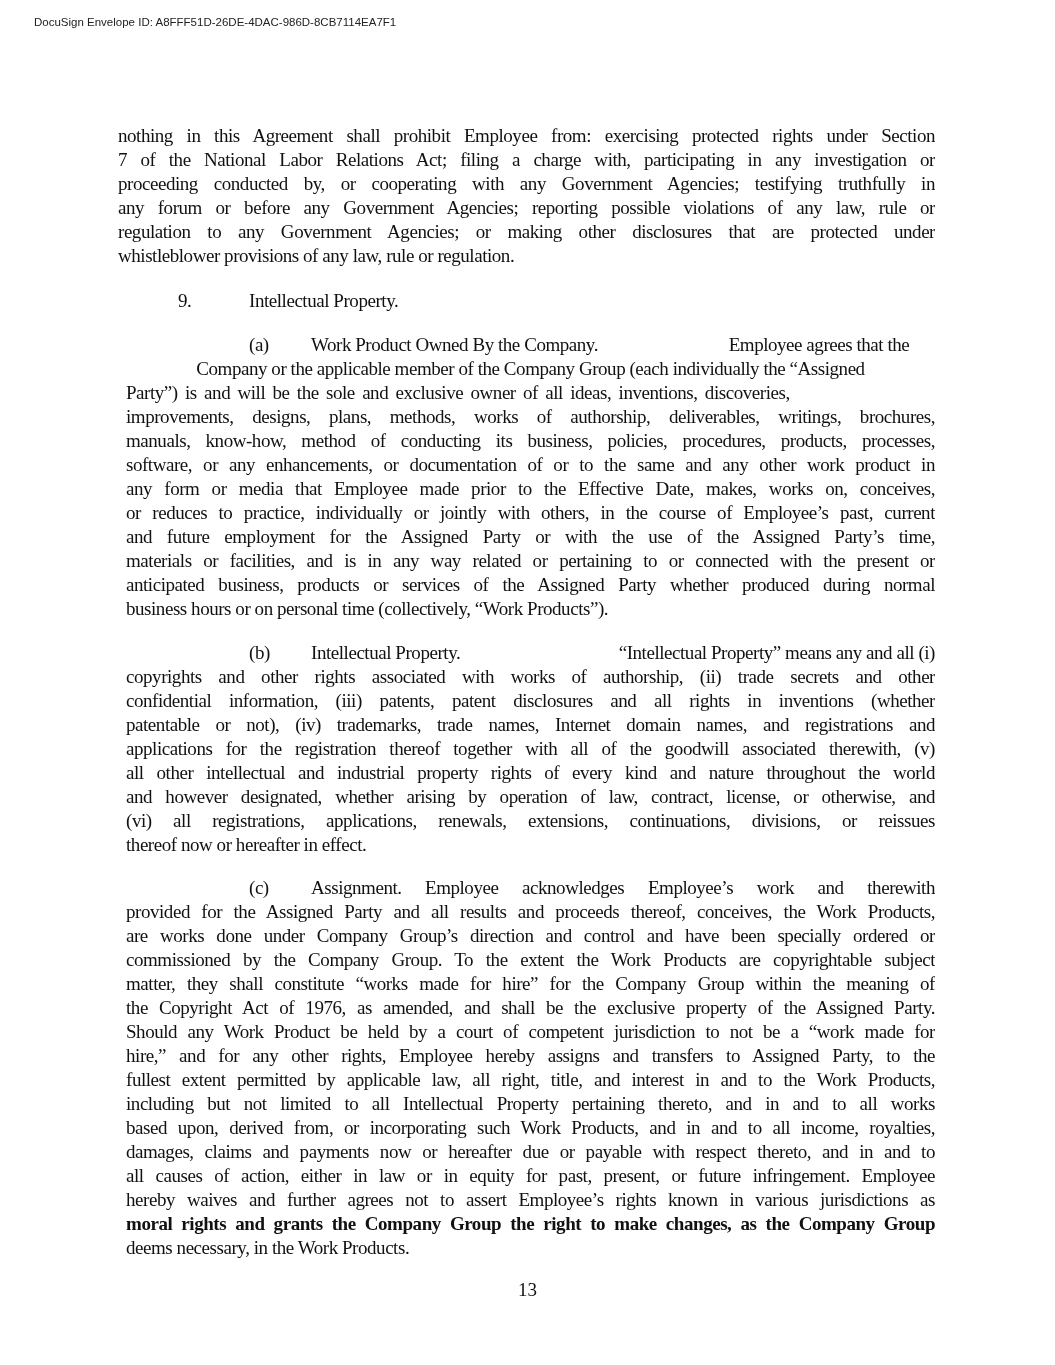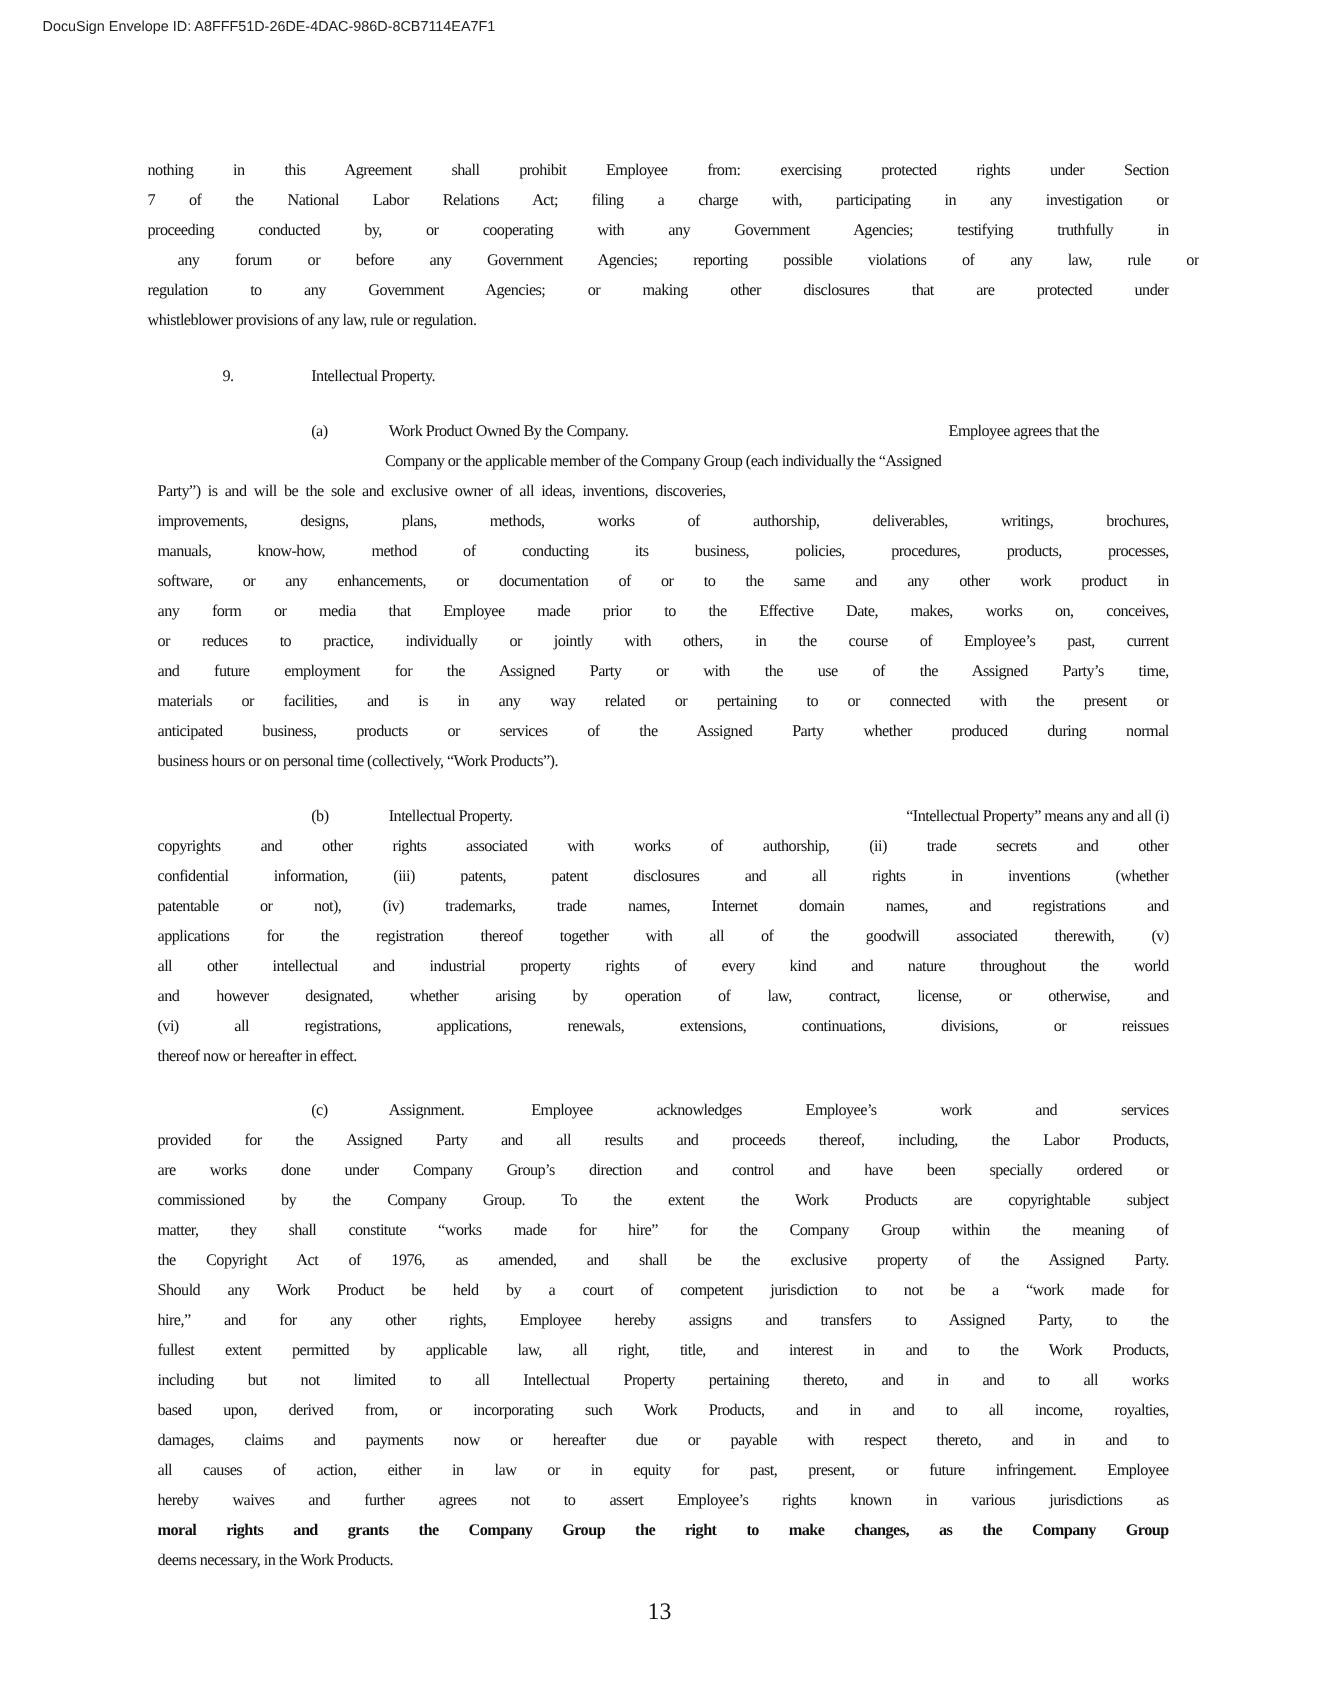--- a/index.html
+++ b/index.html
@@ -4,21 +4,21 @@
 <style>
   html, body { margin: 0; padding: 0; background: #ffffff; }
   body { width: 1055px; height: 1365px; position: relative; overflow: hidden; }
   .envelope {
     position: absolute; left: 34px; top: 16px;
     font-family: "Liberation Sans", sans-serif; font-size: 11.5px; color: #222;
     margin: 0;
   }
   .page-body {
     position: absolute; left: 0; top: 0; width: 926px; height: 1365px;
-    font-family: "Liberation Serif", serif; font-size: 13px; color: #111;
+    font-family: "Liberation Serif", serif; font-size: 19px; color: #111;
     letter-spacing: -0.45px;
   }
   .line {
     position: absolute; white-space: nowrap; height: 24px; line-height: 24px;
     margin: 0;
   }
   .justify {
     text-align: justify; text-align-last: justify; white-space: normal;
     overflow: hidden;
   }
@@ -33,21 +33,21 @@
 <body>
 
 <p class="envelope">DocuSign Envelope ID: A8FFF51D-26DE-4DAC-986D-8CB7114EA7F1</p>
 
 <div class="page-body">
 
   <div>
     <p class="line justify" style="left:118px; top:124px; width:817px;">nothing in this Agreement shall prohibit Employee from: exercising protected rights under Section</p>
     <p class="line justify" style="left:118px; top:148px; width:817px;">7 of the National Labor Relations Act; filing a charge with, participating in any investigation or</p>
     <p class="line justify" style="left:118px; top:172px; width:817px;">proceeding conducted by, or cooperating with any Government Agencies; testifying truthfully in</p>
-    <p class="line justify" style="left:118px; top:196px; width:817px;margin-left:24px;">any forum or before any Government Agencies; reporting possible violations of any law, rule or</p>
+    <p class="line justify" style="left:118px; top:196px; width:817px;">any forum or before any Government Agencies; reporting possible violations of any law, rule or</p>
     <p class="line justify" style="left:118px; top:220px; width:817px;">regulation to any Government Agencies; or making other disclosures that are protected under</p>
     <p class="line" style="left:118px; top:244px;">whistleblower provisions of any law, rule or regulation.</p>
   </div>
 
   <div class="line" style="left:178px; top:289px;">9.</div>
   <div class="line" style="left:249px; top:289px;">
     <span class="u">Intellectual Property</span><span>.</span>
   </div>
 
   <div>
@@ -93,22 +93,22 @@
     <p class="line justify" style="left:126px; top:785px; width:809px;">and however designated, whether arising by operation of law, contract, license, or otherwise, and</p>
     <p class="line justify" style="left:126px; top:809px; width:809px;">(vi) all registrations, applications, renewals, extensions, continuations, divisions, or reissues</p>
     <p class="line" style="left:126px; top:833px;">thereof now or hereafter in effect.</p>
   </div>
 
   <div>
     <div class="line" style="left:249px; top:876px;">(c)</div>
     <div class="line" style="left:311px; top:876px;">
       <span class="u">Assignment</span><span>.</span>
     </div>
-    <p class="line justify" style="left:425px; top:876px; width:510px;">Employee acknowledges Employee’s work and services</p>
-    <p class="line justify" style="left:126px; top:900px; width:809px;">provided for the Assigned Party and all results and proceeds thereof, including, the Labor Products,</p>
+    <p class="line justify" style="left:425px; top:876px; width:510px;">Employee acknowledges Employee’s work and therewith</p>
+    <p class="line justify" style="left:126px; top:900px; width:809px;">provided for the Assigned Party and all results and proceeds thereof, conceives, the Work Products,</p>
     <p class="line justify" style="left:126px; top:924px; width:809px;">are works done under Company Group’s direction and control and have been specially ordered or</p>
     <p class="line justify" style="left:126px; top:948px; width:809px;">commissioned by the Company Group. To the extent the Work Products are copyrightable subject</p>
     <p class="line justify" style="left:126px; top:972px; width:809px;">matter, they shall constitute “works made for hire” for the Company Group within the meaning of</p>
     <p class="line justify" style="left:126px; top:996px; width:809px;">the Copyright Act of 1976, as amended, and shall be the exclusive property of the Assigned Party.</p>
     <p class="line justify" style="left:126px; top:1020px; width:809px;">Should any Work Product be held by a court of competent jurisdiction to not be a “work made for</p>
     <p class="line justify" style="left:126px; top:1044px; width:809px;">hire,” and for any other rights, Employee hereby assigns and transfers to Assigned Party, to the</p>
     <p class="line justify" style="left:126px; top:1068px; width:809px;">fullest extent permitted by applicable law, all right, title, and interest in and to the Work Products,</p>
     <p class="line justify" style="left:126px; top:1092px; width:809px;">including but not limited to all Intellectual Property pertaining thereto, and in and to all works</p>
     <p class="line justify" style="left:126px; top:1116px; width:809px;">based upon, derived from, or incorporating such Work Products, and in and to all income, royalties,</p>
     <p class="line justify" style="left:126px; top:1140px; width:809px;">damages, claims and payments now or hereafter due or payable with respect thereto, and in and to</p>

